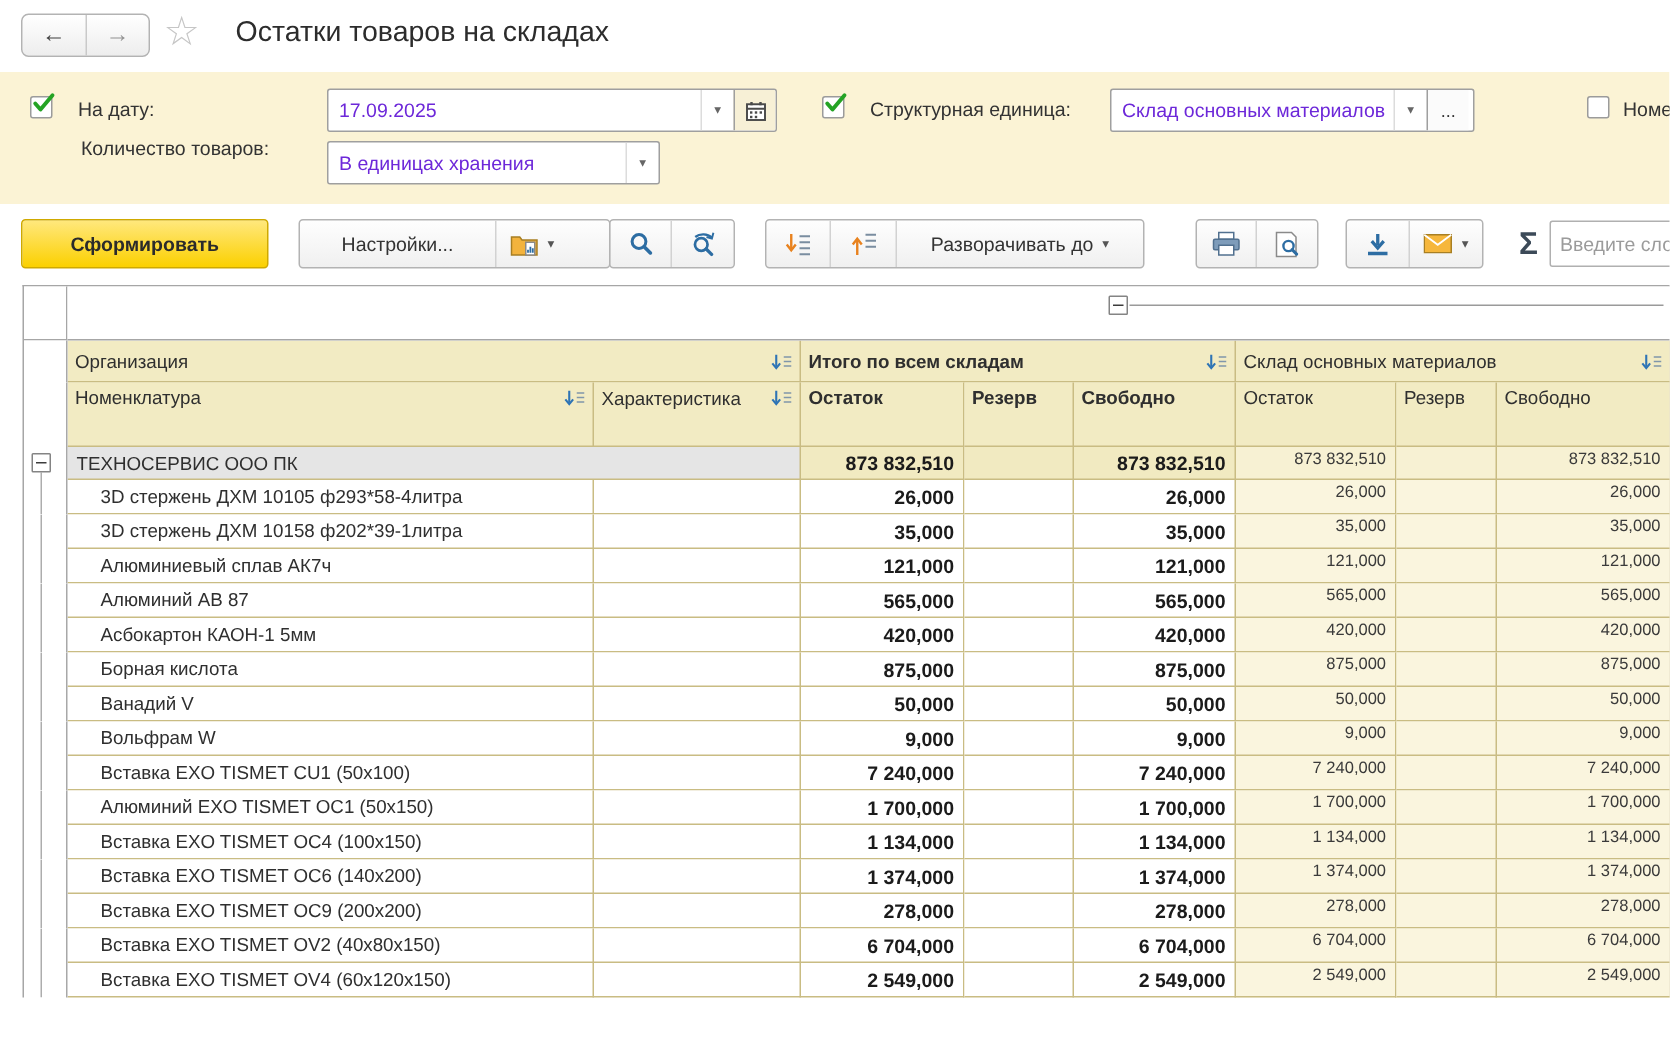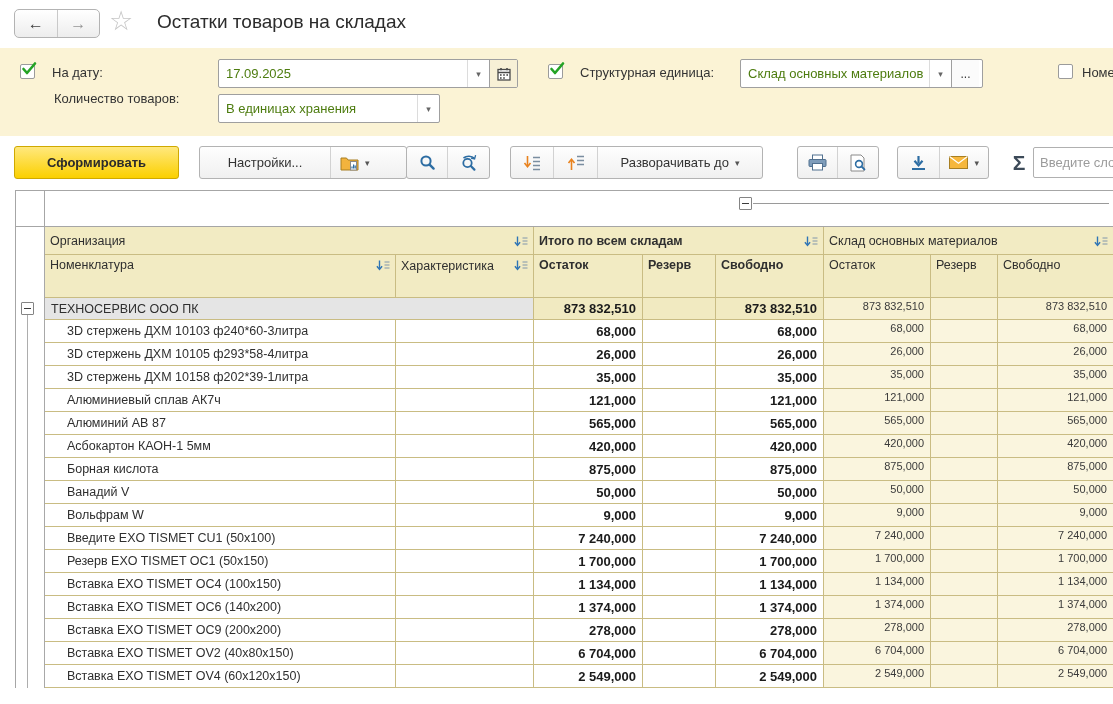--- a/index.html
+++ b/index.html
@@ -18,21 +18,21 @@
   .star{left:109px;top:8px;font-size:27px;color:#c6c6c6;line-height:1}
   .page-title{left:157px;top:11px;font-size:19px;color:#2c2c2c;white-space:nowrap}
 
   
   .panel{left:0;top:48px;width:1113px;height:88px;background:#FBF3D5}
   .cb{width:15px;height:15px;background:#fff;border:1px solid #9b9b9b;border-radius:2px;box-sizing:border-box}
   .cb svg{position:absolute;left:0px;top:-3px;overflow:visible}
   .flabel{font-size:13px;color:#333;white-space:nowrap}
   .fieldgroup{display:flex;background:#fff;border:1px solid #9f9f9f;border-radius:2px;height:29px;
     box-sizing:border-box;align-items:stretch;overflow:hidden}
-  .fg-text{padding:0 7px;display:flex;align-items:center;font-size:13px;color:#4d7c0f;
+  .fg-text{padding:0 7px;display:flex;align-items:center;font-size:13px;color:#6d28d9;
     overflow:hidden;white-space:nowrap;flex:1}
   .fg-arrow{width:21px;border-left:1px solid #dcdcdc;display:flex;align-items:center;justify-content:center;
     color:#666;font-size:9px;flex:none}
   .fg-btn{width:27px;border-left:1px solid #9f9f9f;display:flex;align-items:center;justify-content:center;
     flex:none;font-size:12px;color:#333;background:#f7f0d6}
   .fg-btn.white{background:#fbfbfb}
 
   
   .tb{position:absolute;top:146px;height:33px;box-sizing:border-box;border:1px solid #b3b3b3;border-radius:3px;
     background:linear-gradient(#fefefe,#f0f0f0);display:flex;align-items:stretch;overflow:hidden}
@@ -341,31 +341,20 @@
       <span class="mbox" style="left:5px;top:4px"></span>
     </td>
     <td class="c-gname" colspan="2">ТЕХНОСЕРВИС ООО ПК</td>
     <td class="numL">873 832,510</td>
     <td class="numL"></td>
     <td class="numL">873 832,510</td>
     <td class="numR">873 832,510</td>
     <td class="numR"></td>
     <td class="numR">873 832,510</td>
   </tr>
-  <tr class="r-data">
-          <td class="g gt"></td>
-          <td class="c-name">3D стержень ДХМ 10103 ф240*60-3литра</td>
-          <td class="c-char"></td>
-          <td class="numL">68,000</td>
-          <td class="numL"></td>
-          <td class="numL">68,000</td>
-          <td class="numR">68,000</td>
-          <td class="numR"></td>
-          <td class="numR">68,000</td>
-        </tr>
         <tr class="r-data">
           <td class="g gt"></td>
           <td class="c-name">3D стержень ДХМ 10105 ф293*58-4литра</td>
           <td class="c-char"></td>
           <td class="numL">26,000</td>
           <td class="numL"></td>
           <td class="numL">26,000</td>
           <td class="numR">26,000</td>
           <td class="numR"></td>
           <td class="numR">26,000</td>
@@ -442,32 +431,32 @@
           <td class="c-char"></td>
           <td class="numL">9,000</td>
           <td class="numL"></td>
           <td class="numL">9,000</td>
           <td class="numR">9,000</td>
           <td class="numR"></td>
           <td class="numR">9,000</td>
         </tr>
         <tr class="r-data">
           <td class="g gt"></td>
-          <td class="c-name">Введите EXO TISMET CU1 (50x100)</td>
+          <td class="c-name">Вставка EXO TISMET CU1 (50x100)</td>
           <td class="c-char"></td>
           <td class="numL">7 240,000</td>
           <td class="numL"></td>
           <td class="numL">7 240,000</td>
           <td class="numR">7 240,000</td>
           <td class="numR"></td>
           <td class="numR">7 240,000</td>
         </tr>
         <tr class="r-data">
           <td class="g gt"></td>
-          <td class="c-name">Резерв EXO TISMET OC1 (50x150)</td>
+          <td class="c-name">Алюминий EXO TISMET OC1 (50x150)</td>
           <td class="c-char"></td>
           <td class="numL">1 700,000</td>
           <td class="numL"></td>
           <td class="numL">1 700,000</td>
           <td class="numR">1 700,000</td>
           <td class="numR"></td>
           <td class="numR">1 700,000</td>
         </tr>
         <tr class="r-data">
           <td class="g gt"></td>

